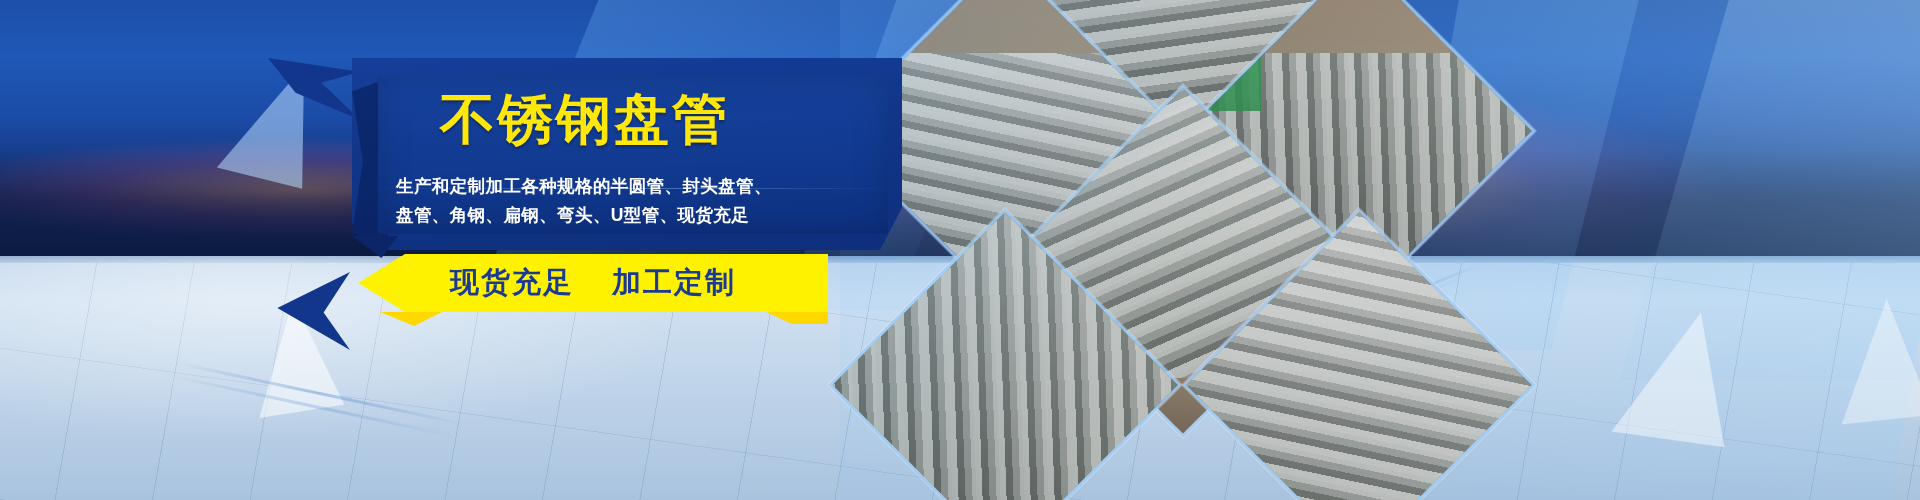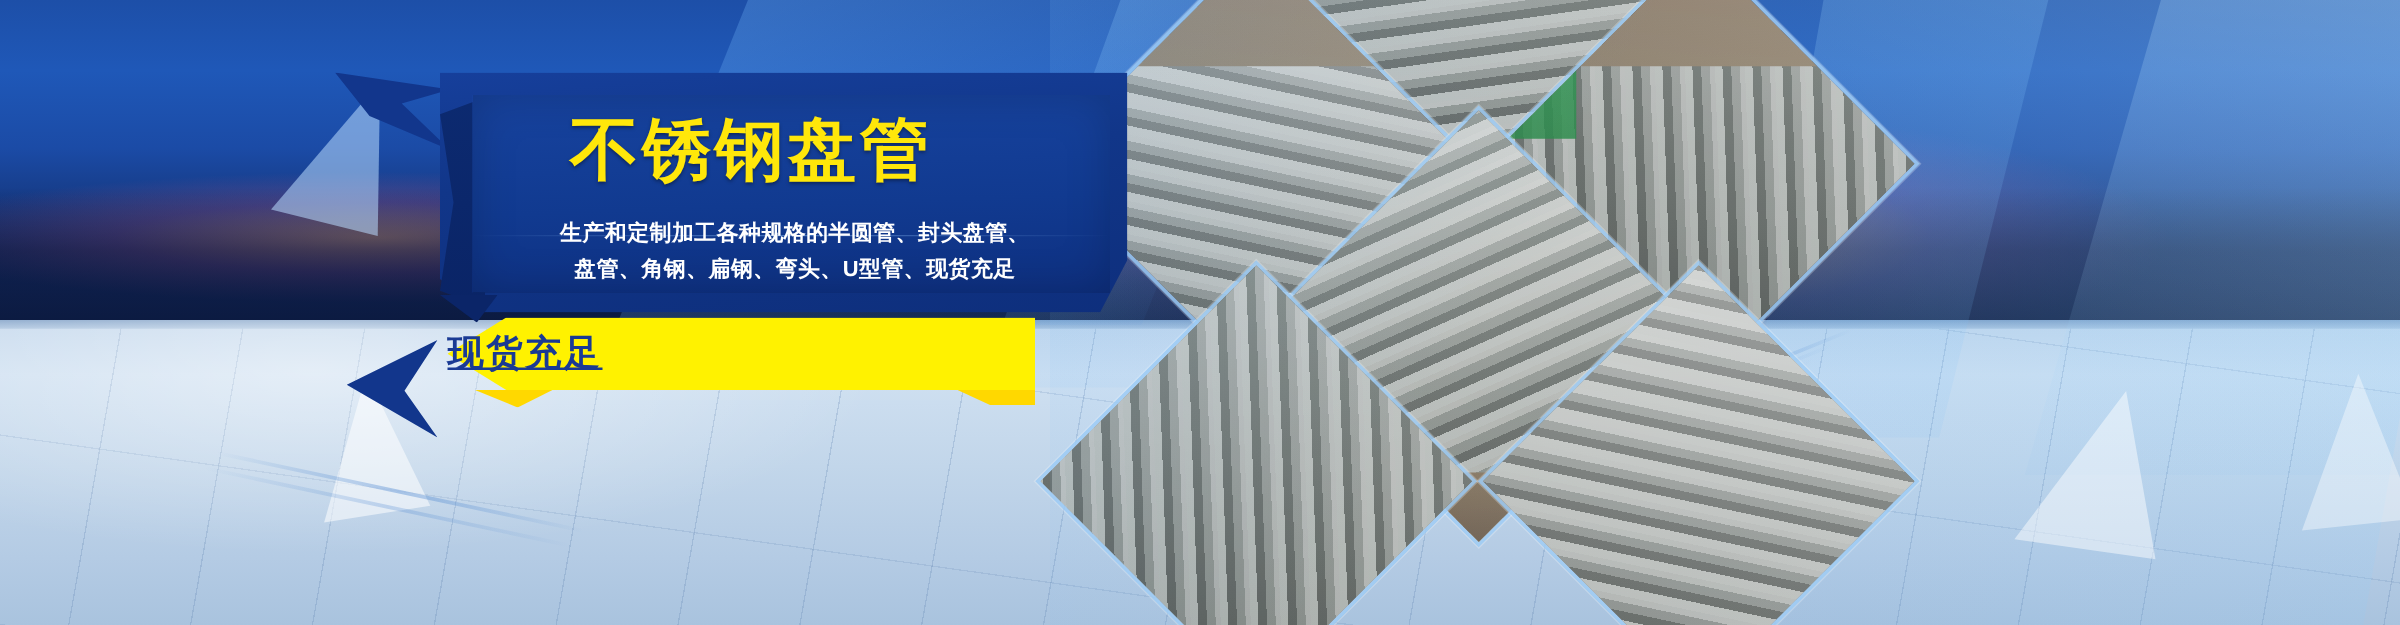--- a/index.html
+++ b/index.html
@@ -100,47 +100,46 @@
     position:absolute;left:352px;top:236px;width:46px;height:22px;
     background:#0b2568;clip-path:polygon(0 0,100% 0,64% 100%);
   }
 
   .title{
     position:absolute;left:440px;top:92px;width:420px;
     color:#ffe70a;
     font-size:55px;line-height:1;font-weight:bold;letter-spacing:3px;
     text-shadow:0 2px 3px rgba(0,0,0,.38);
     white-space:nowrap;
-    margin-left:16px;
   }
   .subtitle{
     position:absolute;left:396px;top:172px;width:480px;
     color:#ffffff;font-size:17.5px;line-height:29px;font-weight:bold;
-    text-align:center;letter-spacing:.4px;
+    letter-spacing:.4px;
   }
 
   
   .yellow-wrap{position:absolute;left:358px;top:254px;width:470px;height:68px;}
   .yellow-bar{
     position:absolute;left:0;top:0;width:470px;height:58px;
     background:#fff200;
     clip-path:polygon(10% 0, 100% 0, 100% 100%, 10% 100%, 0 50%);
   }
   .yellow-tail{
     position:absolute;left:22px;top:58px;width:62px;height:14px;
     background:#ffd800;clip-path:polygon(0 0,100% 0,55% 100%);
   }
   .yellow-tail2{
     position:absolute;left:408px;top:58px;width:62px;height:12px;
     background:#ffd800;clip-path:polygon(0 0,100% 0,100% 100%,42% 100%);
   }
   .slogan{
     position:absolute;left:0;top:0;width:470px;height:58px;
-    display:flex;align-items:center;justify-content:space-between;gap:38px;
-    color:#1a3a94;font-size:29px;font-weight:bold;letter-spacing:2px;text-decoration:underline;
+    display:flex;align-items:center;justify-content:center;gap:38px;
+    color:#1a3a94;font-size:29px;font-weight:bold;letter-spacing:2px;
   }
 
   
   .collage{position:absolute;left:840px;top:-12px;width:620px;height:520px;}
   .dia{
     position:absolute;width:250px;height:250px;
     transform:rotate(45deg);
     overflow:hidden;
     border:3px solid rgba(160,205,245,.85);
     box-shadow:0 0 0 1px rgba(255,255,255,.25);
@@ -303,16 +302,17 @@
     <div>生产和定制加工各种规格的半圆管、封头盘管、</div>
     <div>盘管、角钢、扁钢、弯头、U型管、现货充足</div>
   </div>
 
   <div class="yellow-wrap">
     <div class="yellow-tail"></div>
     <div class="yellow-tail2"></div>
     <div class="yellow-bar"></div>
     <div class="slogan">
       <span>现货充足</span>
+      <span>加工定制</span>
     </div>
   </div>
 
 </div>
 
 </body></html>

